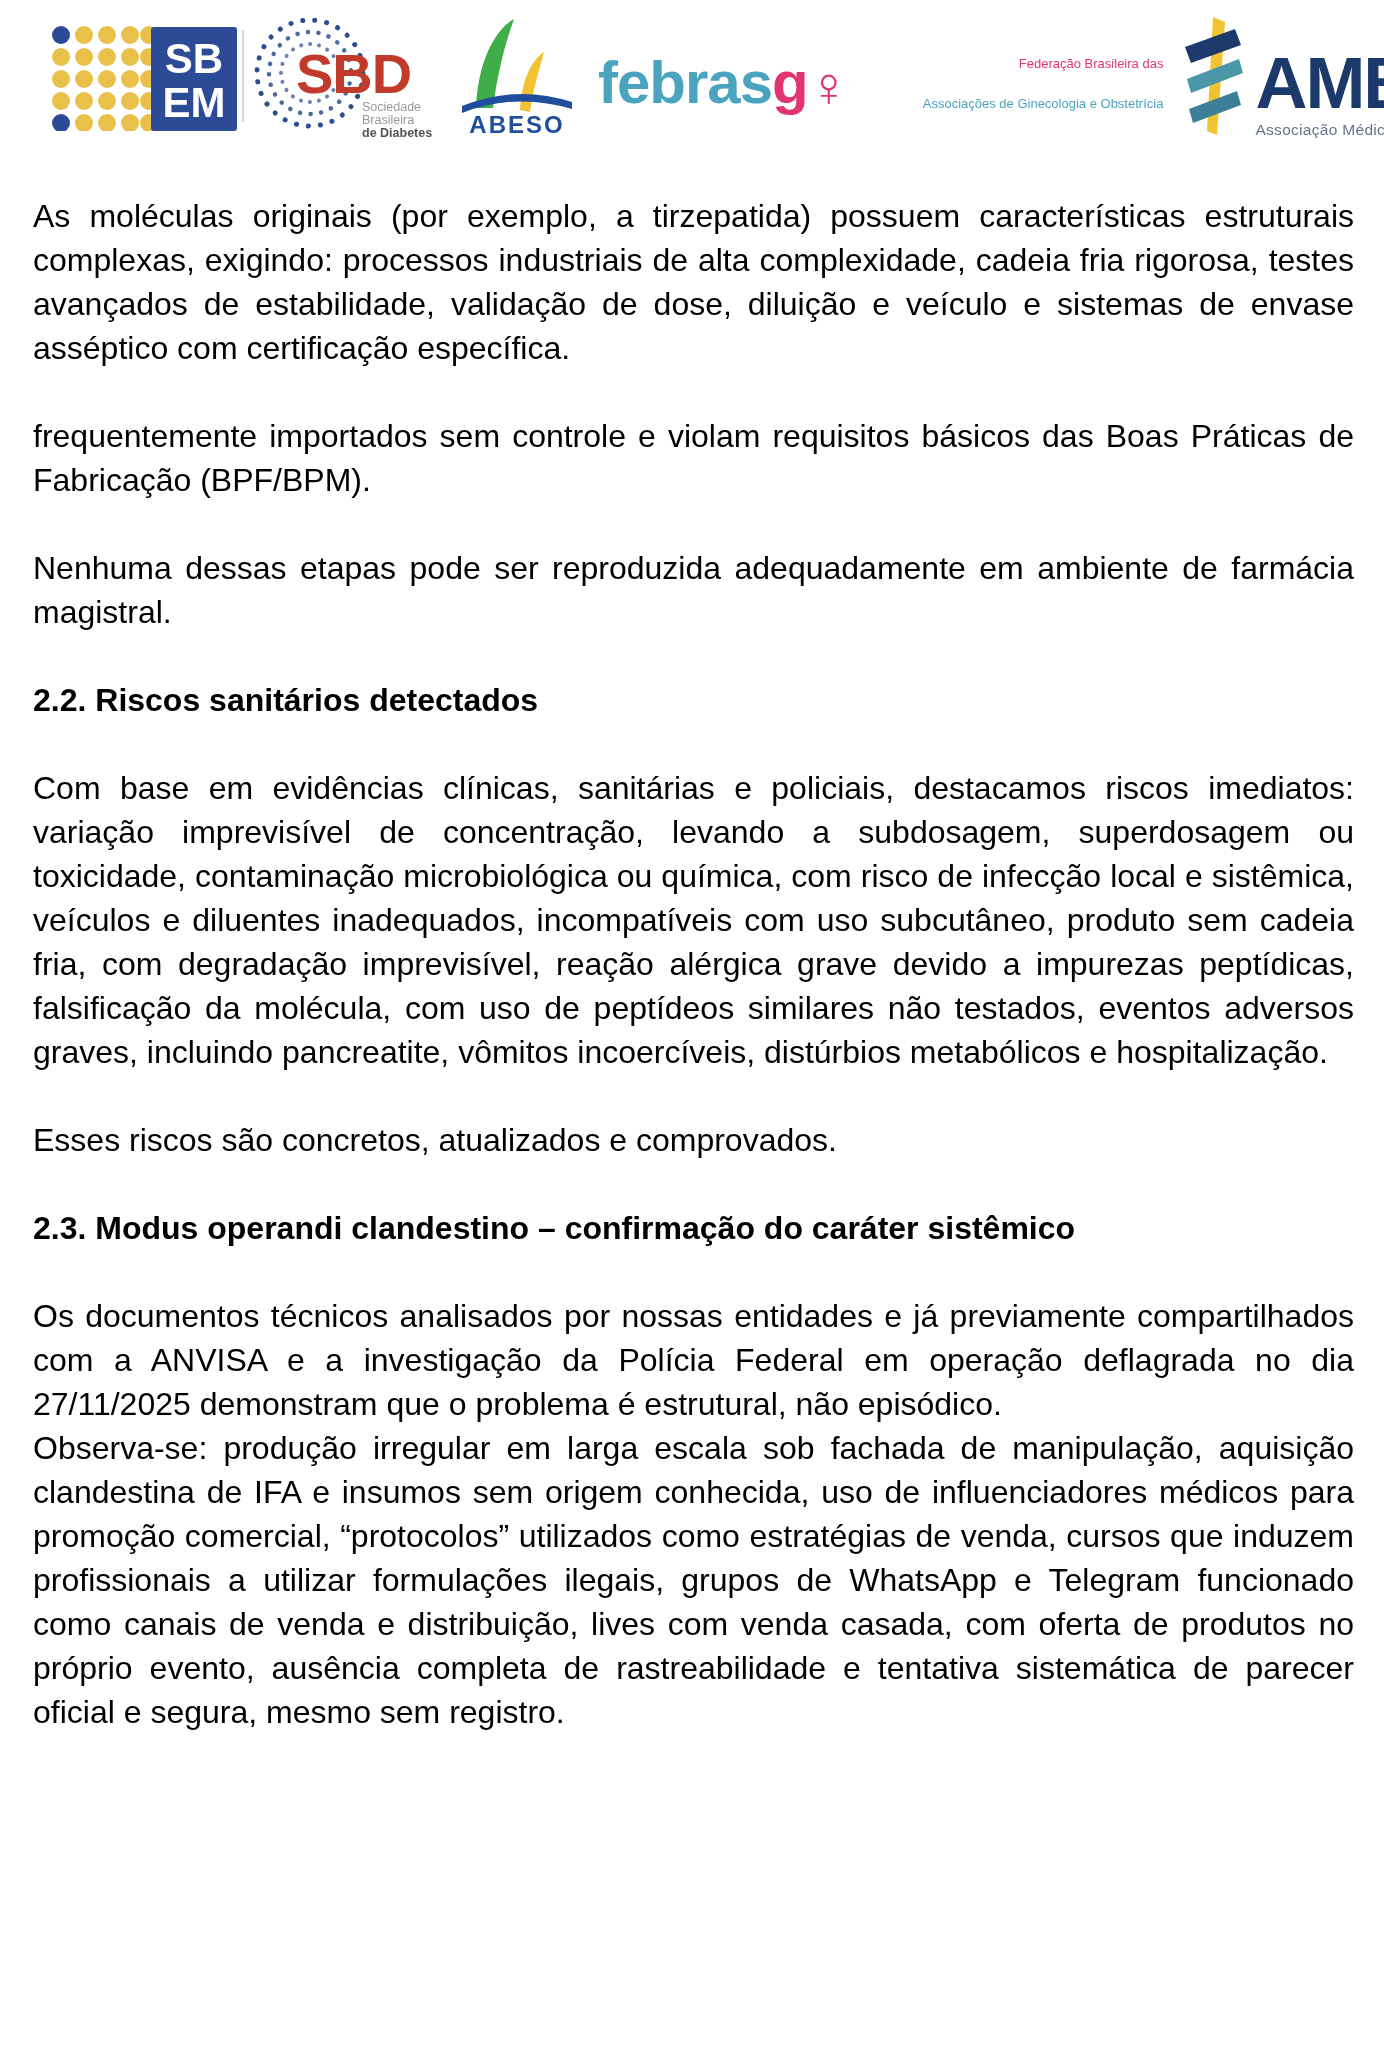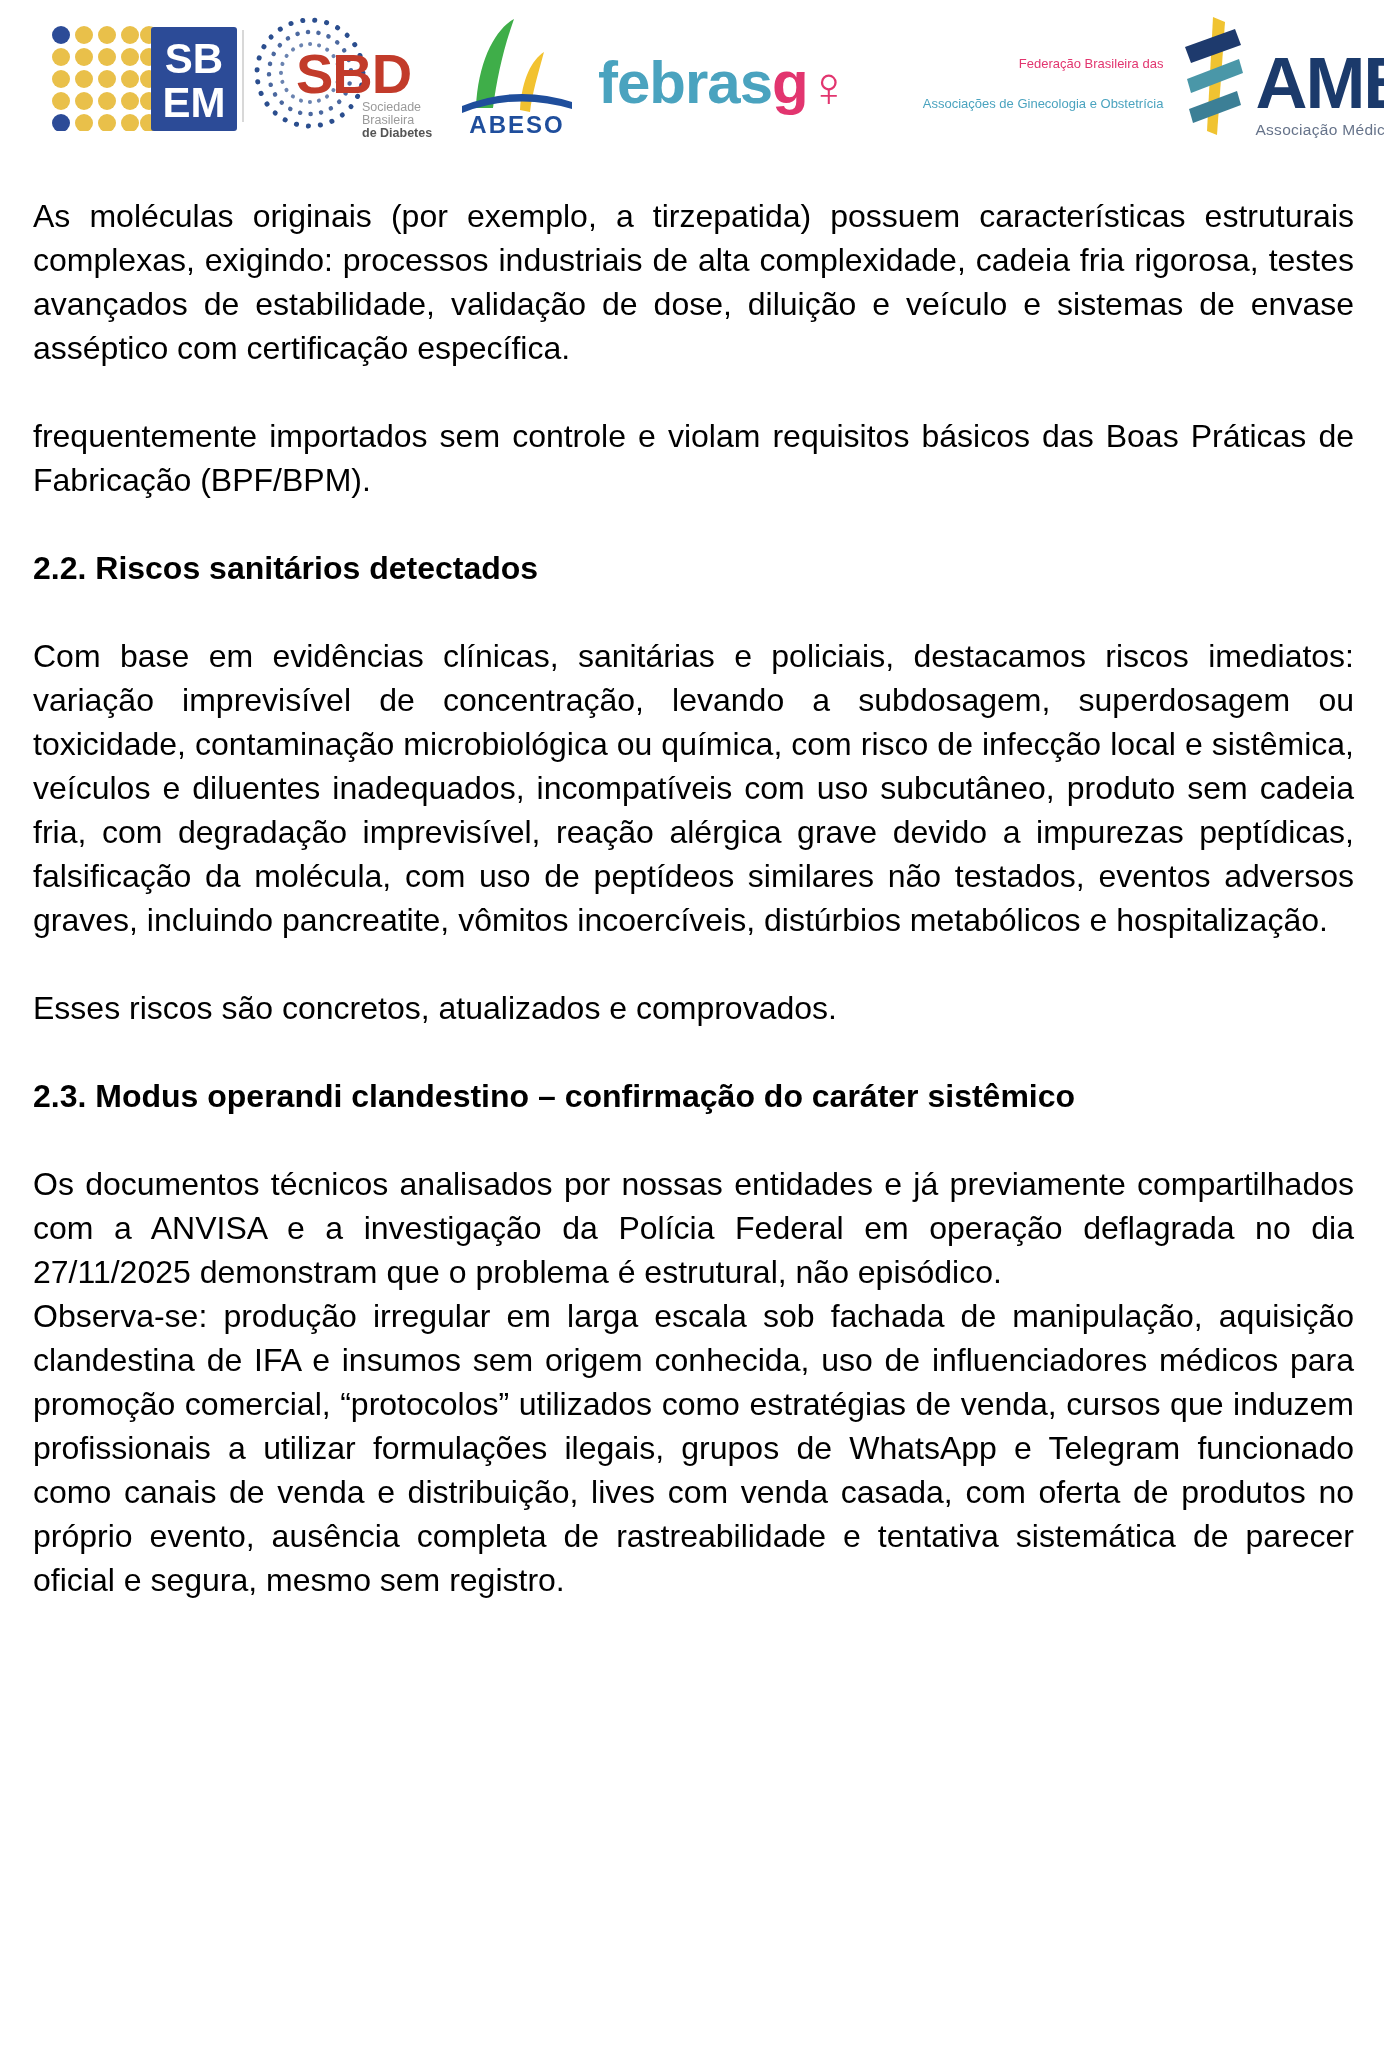--- a/index.html
+++ b/index.html
@@ -149,20 +149,21 @@
         <div class="amb-label">AMB</div>
         <div class="amb-sub">Associação Médica Brasileira</div>
       </div>
     </div>
 
   </header>
 
   <main class="doc-body">
     <p class="block">As moléculas originais (por exemplo, a tirzepatida) possuem características estruturais complexas, exigindo: processos industriais de alta complexidade, cadeia fria rigorosa, testes avançados de estabilidade, validação de dose, diluição e veículo e sistemas de envase asséptico com certificação específica.</p>
     <p class="block">frequentemente importados sem controle e violam requisitos básicos das Boas Práticas de Fabricação (BPF/BPM).</p>
+    <p class="block">Nenhuma dessas etapas pode ser reproduzida adequadamente em ambiente de farmácia magistral.</p>
     <h2 class="block heading">2.2. Riscos sanitários detectados</h2>
     <p class="block">Com base em evidências clínicas, sanitárias e policiais, destacamos riscos imediatos: variação imprevisível de concentração, levando a subdosagem, superdosagem ou toxicidade, contaminação microbiológica ou química, com risco de infecção local e sistêmica, veículos e diluentes inadequados, incompatíveis com uso subcutâneo, produto sem cadeia fria, com degradação imprevisível, reação alérgica grave devido a impurezas peptídicas, falsificação da molécula, com uso de peptídeos similares não testados, eventos adversos graves, incluindo pancreatite, vômitos incoercíveis, distúrbios metabólicos e hospitalização.</p>
     <p class="block">Esses riscos são concretos, atualizados e comprovados.</p>
     <h2 class="block heading">2.3. Modus operandi clandestino – confirmação do caráter sistêmico</h2>
     <p class="block no-gap">Os documentos técnicos analisados por nossas entidades e já previamente compartilhados com a ANVISA e a investigação da Polícia Federal em operação deflagrada no dia 27/11/2025 demonstram que o problema é estrutural, não episódico.</p>
     <p class="block no-gap">Observa-se: produção irregular em larga escala sob fachada de manipulação, aquisição clandestina de IFA e insumos sem origem conhecida, uso de influenciadores médicos para promoção comercial, “protocolos” utilizados como estratégias de venda, cursos que induzem profissionais a utilizar formulações ilegais, grupos de WhatsApp e Telegram funcionado como canais de venda e distribuição, lives com venda casada, com oferta de produtos no próprio evento, ausência completa de rastreabilidade e tentativa sistemática de parecer oficial e segura, mesmo sem registro.</p>
   </main>
 
 </div>
 

